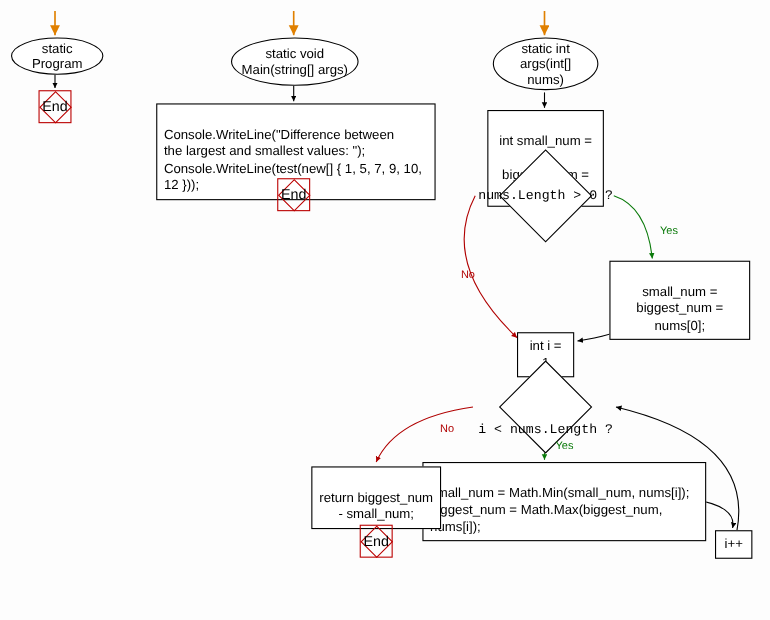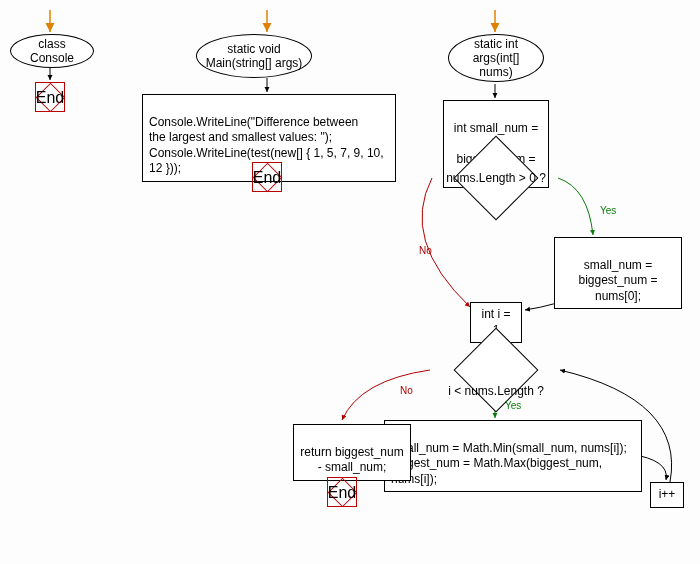--- a/index.html
+++ b/index.html
@@ -25,20 +25,21 @@
   }
   .rect {
     border: 1px solid #000;
     background: #fff;
     padding: 4px 6px;
     text-align: left;
     line-height: 1.3;
   }
   .diamond {
     position: absolute;
+    font-family: Liberation Mono, monospace;
   }
   .diamond .shape {
     width: 100%;
     height: 100%;
     border: 1px solid #000;
     background: #fff;
     transform: rotate(45deg);
     position: absolute;
     top: 0; left: 0;
   }
@@ -70,21 +71,21 @@
     border: 1px solid #b00;
     transform: rotate(45deg);
     position: absolute;
     top: 4.5px; left: 4.5px;
   }
   .endbox .lbl {
     position: absolute;
     top: 7px; left: 0;
     width: 30px;
     text-align: center;
-    font-size: 16px;
+    font-size: 13px;
     color: #000;
   }
   .edge-label {
     position: absolute;
     font-size: 10px;
   }
   .yes { color: #0a7a0a; }
   .no { color: #b00000; text-align: right; }
   svg.edges {
     position: absolute;
@@ -140,29 +141,29 @@
   <path d="M 630 454 Q 670 460 666 480" fill="none" stroke="#000" marker-end="url(#arr-black)"></path>
 
   <path d="M 670 482 Q 685 400 560 370" fill="none" stroke="#000" marker-end="url(#arr-black)"></path>
 
   <path d="M 430 370 Q 360 380 342 420" fill="none" stroke="#b00000" marker-end="url(#arr-red)"></path>
 
   <line x1="342" y1="460" x2="342" y2="475" stroke="#000" marker-end="url(#arr-black)"></line>
 </svg>
 
 <div class="node ellipse" style="left:10px; top:34px; width:84px; height:34px;">
-  <span>class Console</span>
+  <span>static Program</span>
 </div>
 <div class="endbox" style="left:35px; top:82px;">
   <div class="sq"></div>
     <div class="rot"></div>
   <div class="lbl">End</div>
 </div>
 
-<div class="node ellipse" style="left:196px; top:34px; width:116px; height:44px; white-space:pre-line;">
+<div class="node ellipse" style="left:210px; top:34px; width:116px; height:44px; white-space:pre-line;">
   <span>static void
 Main(string[] args)</span>
 </div>
 <div class="node rect" style="left:142px; top:94px; width:254px; white-space:pre-line;">
   <span>Console.WriteLine("Difference between
 the largest and smallest values: ");
 Console.WriteLine(test(new[] { 1, 5, 7, 9, 10, 12 }));</span>
 </div>
 <div class="endbox" style="left:252px; top:162px;">
   <div class="sq"></div>
@@ -209,21 +210,21 @@
 
 <div class="node rect" style="left:384px; top:420px; width:258px; white-space:pre-line;">
   <span>small_num = Math.Min(small_num, nums[i]);
 biggest_num = Math.Max(biggest_num, nums[i]);</span>
 </div>
 
 <div class="node rect" style="left:650px; top:482px; width:34px; text-align:center;">
   <span>i++</span>
 </div>
 
-<div class="node rect" style="left:283px; top:424px; width:118px; white-space:pre-line; text-align:center;margin-left:10px;">
+<div class="node rect" style="left:283px; top:424px; width:118px; white-space:pre-line; text-align:center;">
   <span>return biggest_num
 - small_num;</span>
 </div>
 
 <div class="endbox" style="left:327px; top:477px;">
   <div class="sq"></div>
     <div class="rot"></div>
   <div class="lbl">End</div>
 </div>
 

